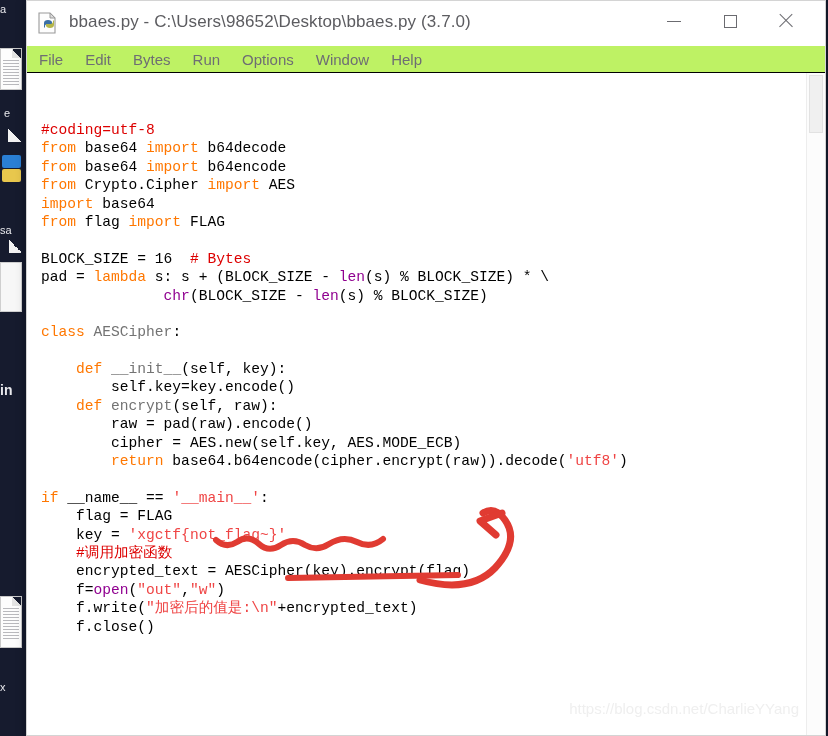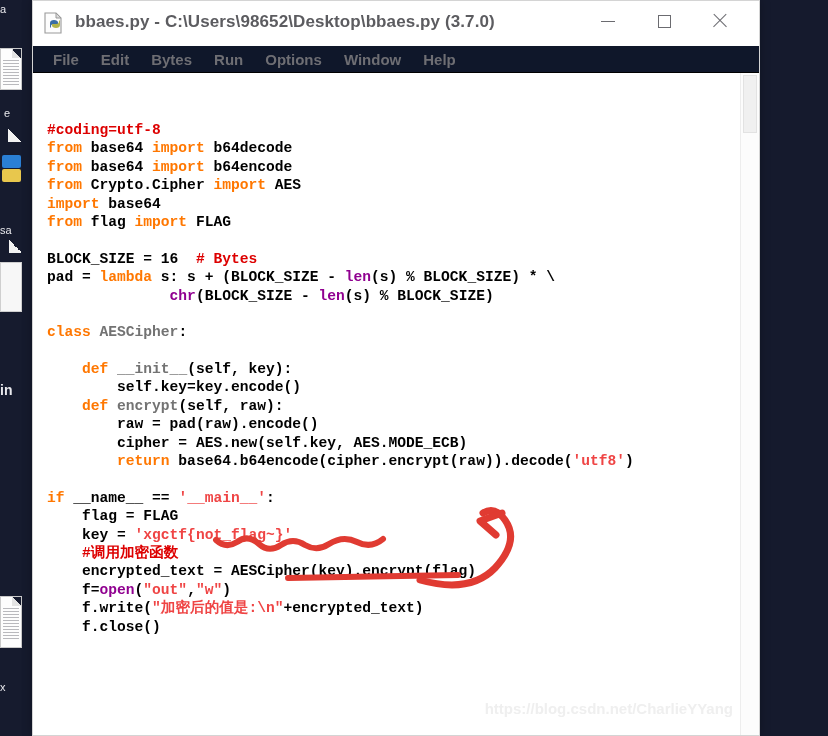--- a/index.html
+++ b/index.html
@@ -32,26 +32,25 @@
   .strip-lines i{display:block;height:1px;background:#b9b9bd;margin-bottom:2px;}
   .strip-icon-blue{
     position:absolute;left:2px;width:19px;height:13px;background:#2a7fd4;border-radius:2px;
   }
   .strip-icon-yellow{
     position:absolute;left:2px;width:19px;height:13px;background:#e8c74d;border-radius:2px;
   }
 
   
   #idle-window{
-    position:absolute;left:32px;top:0;width:728px;height:736px;
+    position:absolute;left:26px;top:0;width:800px;height:736px;
     background:#ffffff;
     border:1px solid #d4d4d4;
     box-sizing:border-box;
     box-shadow:0 0 10px rgba(0,0,0,.25);
-    font-weight:bold;
   }
 
   
   #title-bar{
     height:44px;position:relative;background:#ffffff;
     border-bottom:1px solid #ffffff;
   }
   #app-icon{
     position:absolute;left:10px;top:11px;width:22px;height:22px;
   }
@@ -72,22 +71,22 @@
   .glyph-max{width:13px;height:13px;border:1.4px solid #6b6b70;box-sizing:border-box;display:block;}
   .glyph-close{position:relative;width:16px;height:16px;display:block;}
   .glyph-close:before,.glyph-close:after{
     content:"";position:absolute;left:-1px;top:7px;width:18px;height:1.4px;background:#6b6b70;
   }
   .glyph-close:before{transform:rotate(45deg);}
   .glyph-close:after{transform:rotate(-45deg);}
 
   
   #menu-bar{
-    height:26px;padding-left:20px;display:flex;align-items:center;
-    background:#0f172a;border-bottom:2px solid #000000;
+    height:26px;padding-left:12px;display:flex;align-items:center;
+    background:#bef264;border-bottom:2px solid #000000;
   }
   .menu-item{
     font-size:15px;color:#6e6e73;margin-right:22px;
     font-family:"Liberation Sans", sans-serif;cursor:default;
   }
 
   
   #editor-area{
     position:absolute;left:0;right:0;top:72px;bottom:0;
     background:#ffffff;

